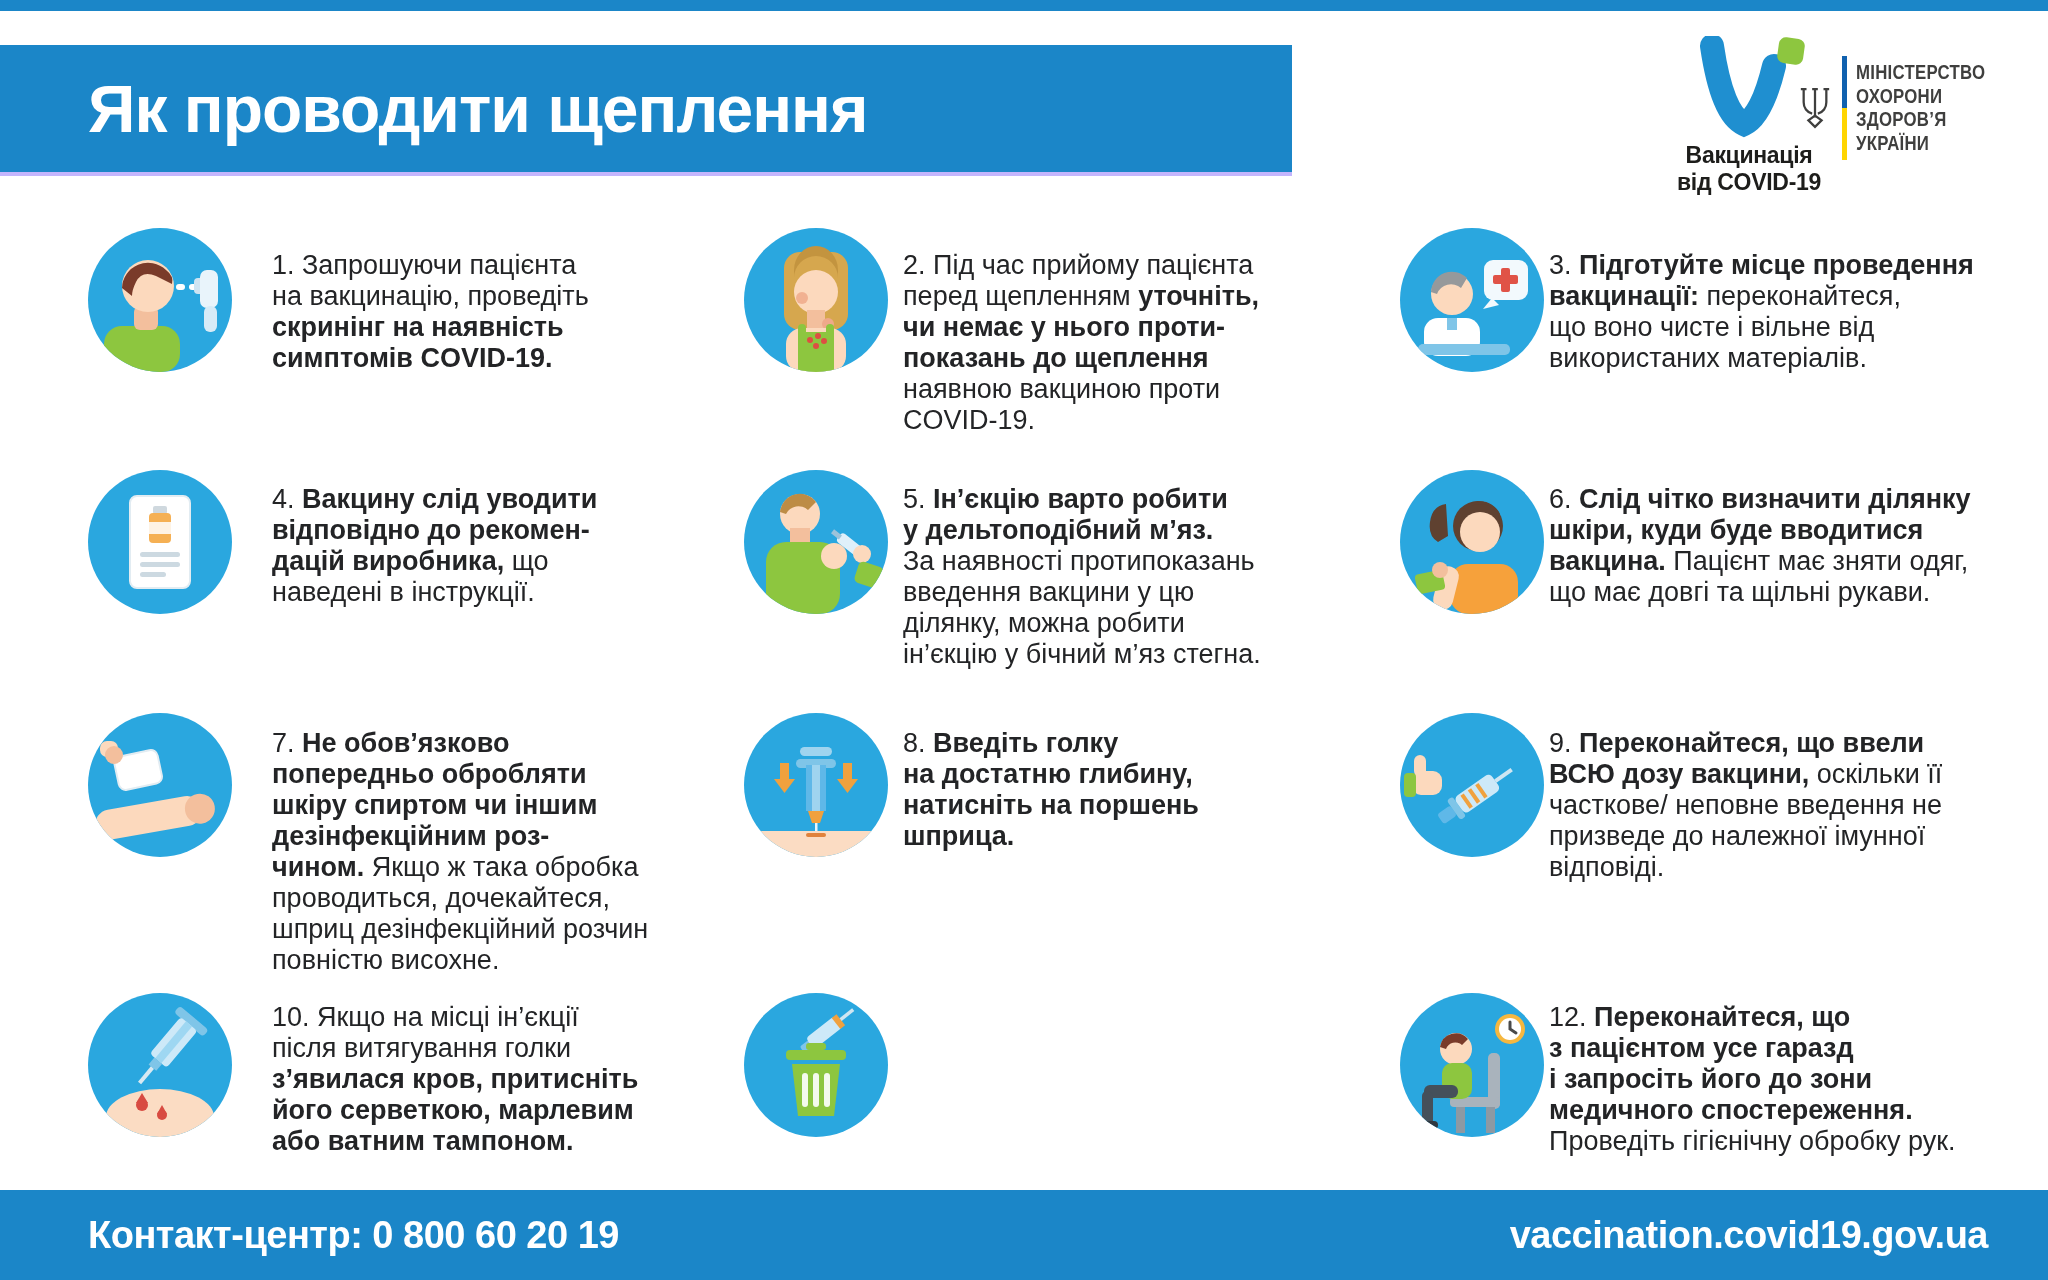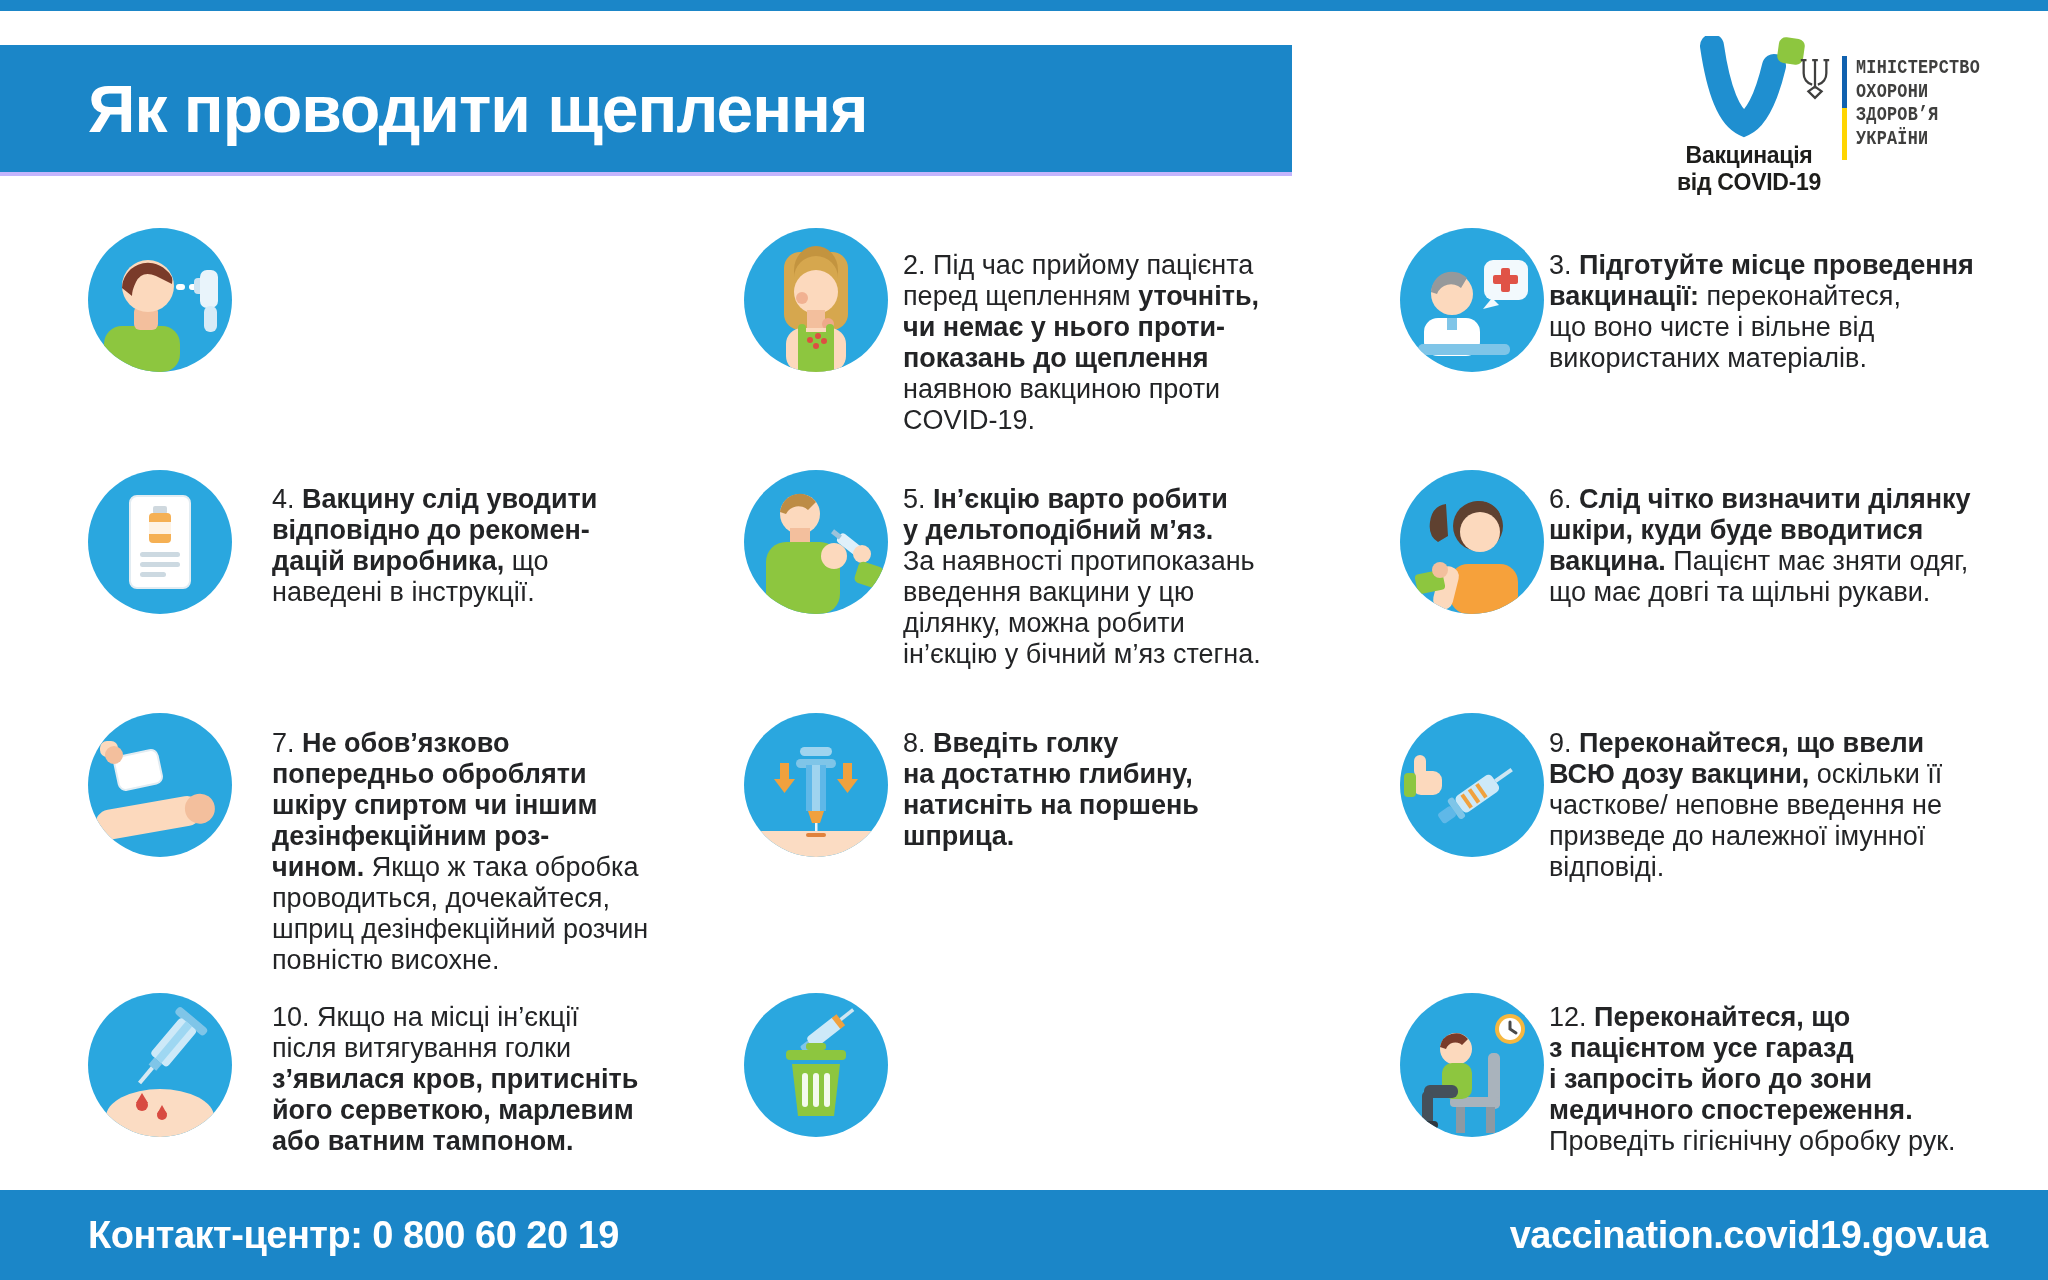--- a/index.html
+++ b/index.html
@@ -11,21 +11,21 @@
   .header-band{
     position:absolute;left:0;top:45px;width:1292px;height:127px;background:#1b86c8;
     border-bottom:4px solid #c4b5fd;display:flex;align-items:center;
   }
   .page-title{
     padding-left:88px;color:#ffffff;font-size:66px;font-weight:700;letter-spacing:-1px;white-space:nowrap;
   }
   
   .vax-logo{position:absolute;left:1628px;top:36px;width:160px;text-align:center;margin-left:41px;}
   .vax-logo .vtxt{font-size:23px;font-weight:700;color:#1d1d1b;line-height:27px;letter-spacing:-0.3px;}
-  .moh{position:absolute;left:1798px;top:56px;display:flex;align-items:flex-start;font-family:Liberation Mono, monospace;}
+  .moh{position:absolute;left:1798px;top:56px;display:flex;align-items:center;}
   .moh .bar{width:5px;height:104px;margin-left:10px;background:linear-gradient(#1061af 0 50%,#ffd500 50% 100%);}
   .moh .mtxt{margin-left:9px;transform:scaleX(0.84);transform-origin:left top;
     font-size:20px;font-weight:700;color:#3f3f3e;line-height:23.5px;letter-spacing:0.3px;white-space:nowrap;}
   
   .icon-circle{position:absolute;width:144px;height:144px;border-radius:50%;overflow:hidden;background:#2aa7df;}
   .icon-circle svg{display:block;width:144px;height:144px;}
   .step-text{position:absolute;font-size:27px;line-height:31px;white-space:pre;color:#232426;}
   .step-text b{font-weight:700;}
   .ic1{left:88px}.ic2{left:744px}.ic3{left:1400px}
   .ir1{top:228px}.ir2{top:470px}.ir3{top:713px}.ir4{top:993px}
@@ -84,20 +84,24 @@
       <rect x="46" y="78" width="24" height="24" rx="6" fill="#f3bf9d"></rect>
       <circle cx="60" cy="58" r="26" fill="#fcd9bd"></circle>
       <path d="M34 60 a26 26 0 0 1 44 -18 q8 6 6 14 l-16 -8 q-14 -6 -20 6 q-4 8 -4 14 z" fill="#7a3b2a"></path>
       <rect x="88" y="56" width="9" height="6" rx="3" fill="#fff"></rect>
       <rect x="101" y="56" width="9" height="6" rx="3" fill="#fff"></rect>
       <rect x="106" y="50" width="12" height="16" rx="4" fill="#cfe4f2"></rect>
       <rect x="112" y="42" width="18" height="38" rx="7" fill="#e9f4fb"></rect>
       <rect x="116" y="78" width="13" height="26" rx="6" fill="#d7ebf7"></rect>
     </svg>
   </div>
+  <div class="step-text tc1 tr1"><span>1. Запрошуючи пацієнта
+на вакцинацію, проведіть
+</span><b>скринінг на наявність
+симптомів COVID-19.</b></div>
 
   <div class="icon-circle ic2 ir1">
     <svg viewBox="0 0 144 144">
       <rect x="40" y="24" width="64" height="78" rx="16" fill="#d6a74e"></rect>
       <circle cx="72" cy="64" r="22" fill="#fcd9bd"></circle>
       <path d="M50 50 a22 22 0 0 1 44 0 l0 -8 a22 24 0 0 0 -44 0 z" fill="#c3943f"></path>
       <circle cx="58" cy="70" r="6" fill="#efa98a" opacity="0.85"></circle>
       <rect x="63" y="82" width="18" height="18" fill="#f3bf9d"></rect>
       <circle cx="84" cy="96" r="6" fill="#efa98a"></circle>
       <rect x="42" y="100" width="60" height="44" rx="16" fill="#fcd9bd"></rect>

